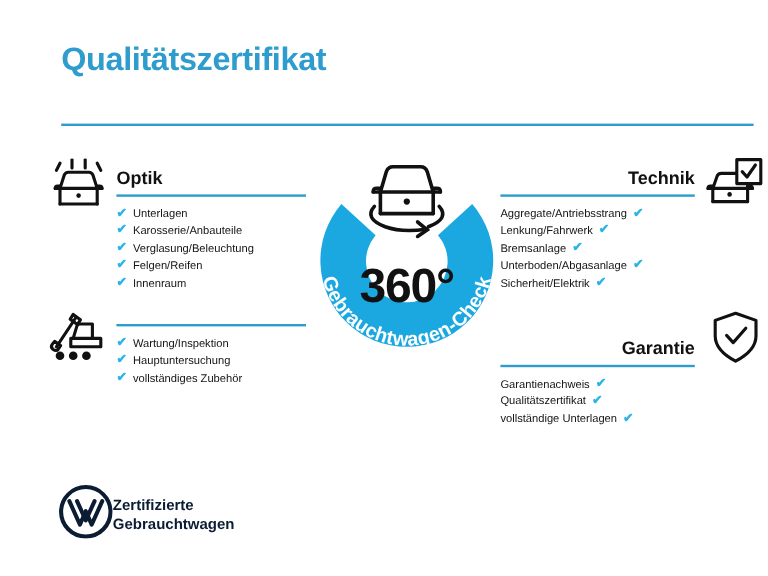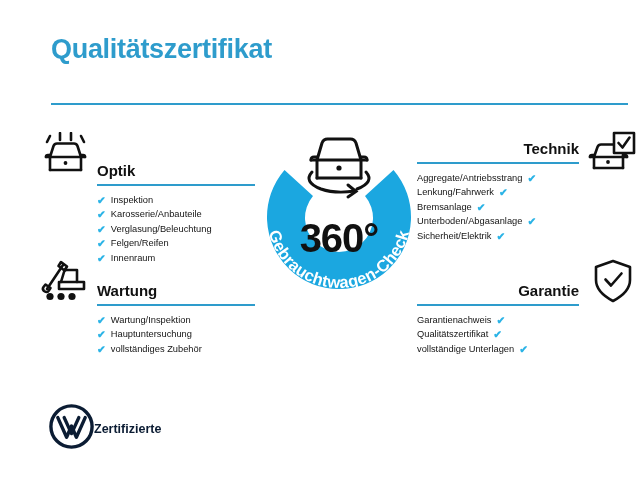--- a/index.html
+++ b/index.html
@@ -46,21 +46,21 @@
   .block.right .item{justify-content:flex-start;}
   .chk{
     color:#2ab3e6;font-size:10.5px;font-weight:bold;
     line-height:1;transform:translateY(-0.5px);
   }
 
   
   .qicon{position:absolute;}
 
   
-  #blk-optik   {left:78px; top:146px; width:158px;}
+  #blk-optik   {left:78px; top:124px; width:158px;}
   #blk-wartung {left:78px; top:266px; width:158px;}
   #blk-technik {left:398px;top:124px; width:162px;}
   #blk-garantie{left:398px;top:266px; width:162px;}
 
   #ic-optik    {left:22px; top:132px;}
   #ic-wartung  {left:20px; top:258px;}
   #ic-technik  {left:568px;top:131px;}
   #ic-garantie {left:572px;top:258px;}
 
   
@@ -143,21 +143,21 @@
   </div>
 
   <div class="block left" id="blk-optik">
     <div class="head">
       <span class="sec-title">Optik</span>
     </div>
     <div class="sec-rule"></div>
     <div class="items">
       <div class="item">
         <span class="chk">✔</span>
-        <span>Inspektion</span>
+        <span>Unterlagen</span>
       </div>
       <div class="item">
         <span class="chk">✔</span>
         <span>Karosserie/Anbauteile</span>
       </div>
       <div class="item">
         <span class="chk">✔</span>
         <span>Verglasung/Beleuchtung</span>
       </div>
       <div class="item">
@@ -165,23 +165,20 @@
         <span>Felgen/Reifen</span>
       </div>
       <div class="item">
         <span class="chk">✔</span>
         <span>Innenraum</span>
       </div>
     </div>
   </div>
 
   <div class="block left" id="blk-wartung">
-    <div class="head">
-      <span class="sec-title">Wartung</span>
-    </div>
     <div class="sec-rule"></div>
     <div class="items">
       <div class="item">
         <span class="chk">✔</span>
         <span>Wartung/Inspektion</span>
       </div>
       <div class="item">
         <span class="chk">✔</span>
         <span>Hauptuntersuchung</span>
       </div>
@@ -279,16 +276,17 @@
       <svg width="45" height="45" viewBox="0 0 45 45">
         <circle cx="22.5" cy="22.5" r="20.6" fill="none" stroke="#0b1c33" stroke-width="3.4"></circle>
         <g fill="none" stroke="#0b1c33" stroke-width="3.4" stroke-linejoin="round" stroke-linecap="round">
           <path d="M8.8 13.6 L17.6 33.2 L22.5 22.0 L27.4 33.2 L36.2 13.6"></path>
           <path d="M15.2 13.6 L22.5 29.6 L29.8 13.6"></path>
         </g>
       </svg>
     </div>
     <div class="vw-text">
       <div>Zertifizierte</div>
+      <div>Gebrauchtwagen</div>
     </div>
   </div>
 
 </div>
 
 </body></html>

